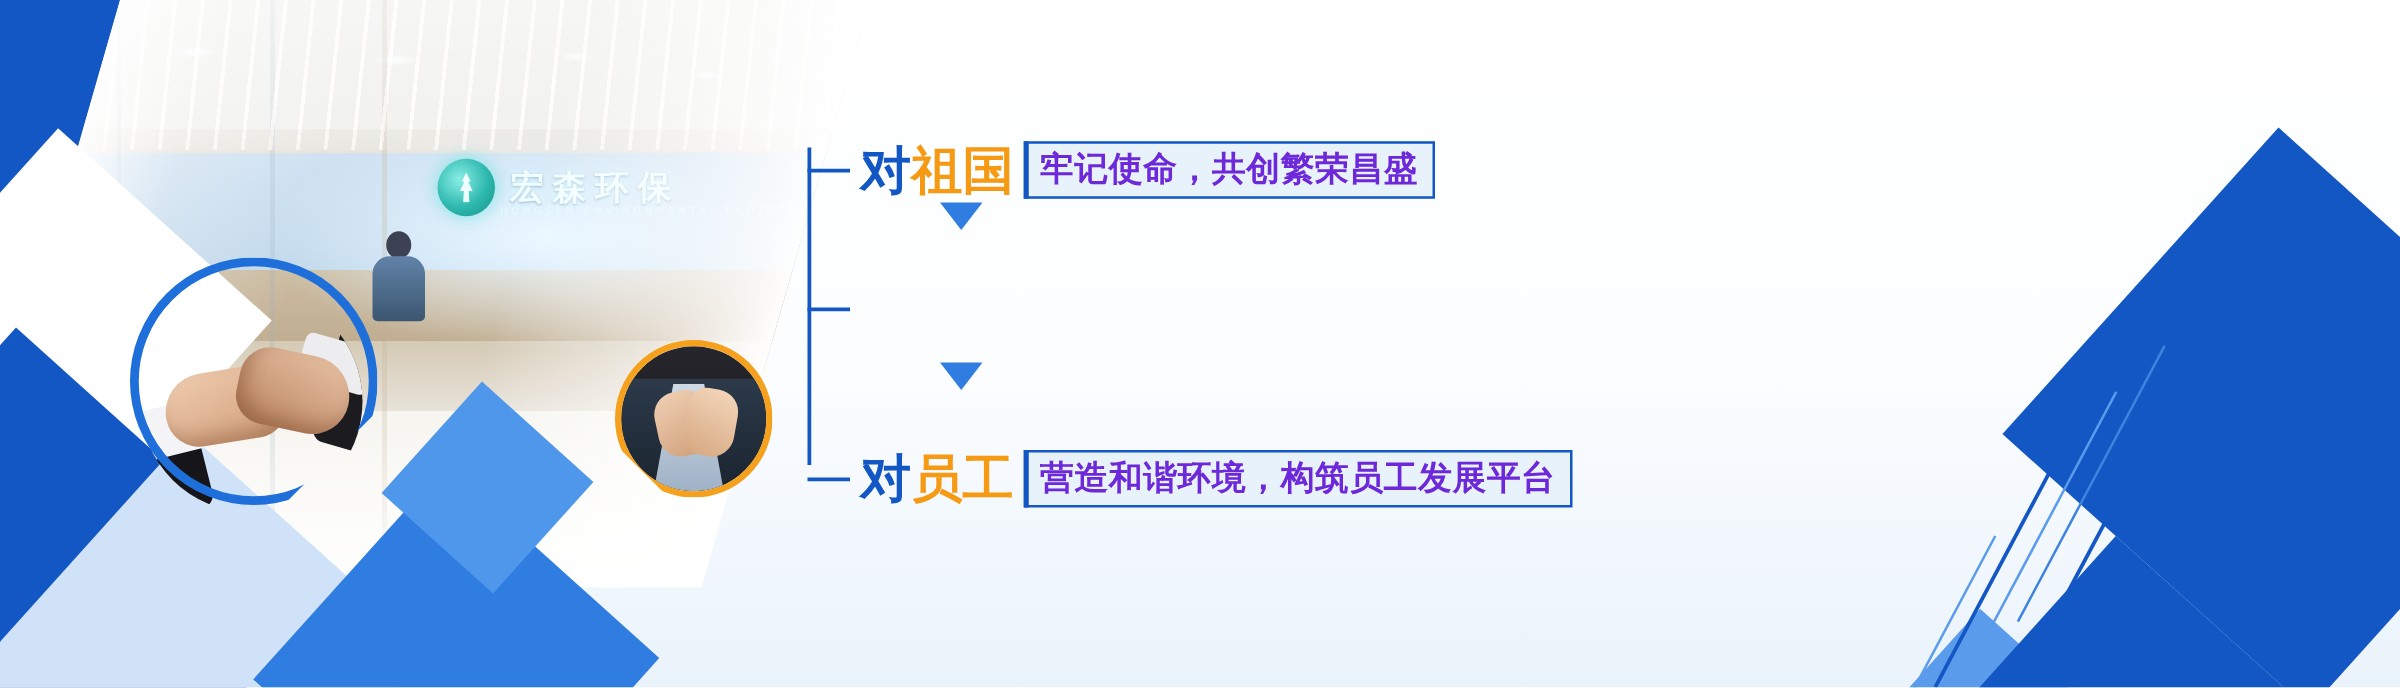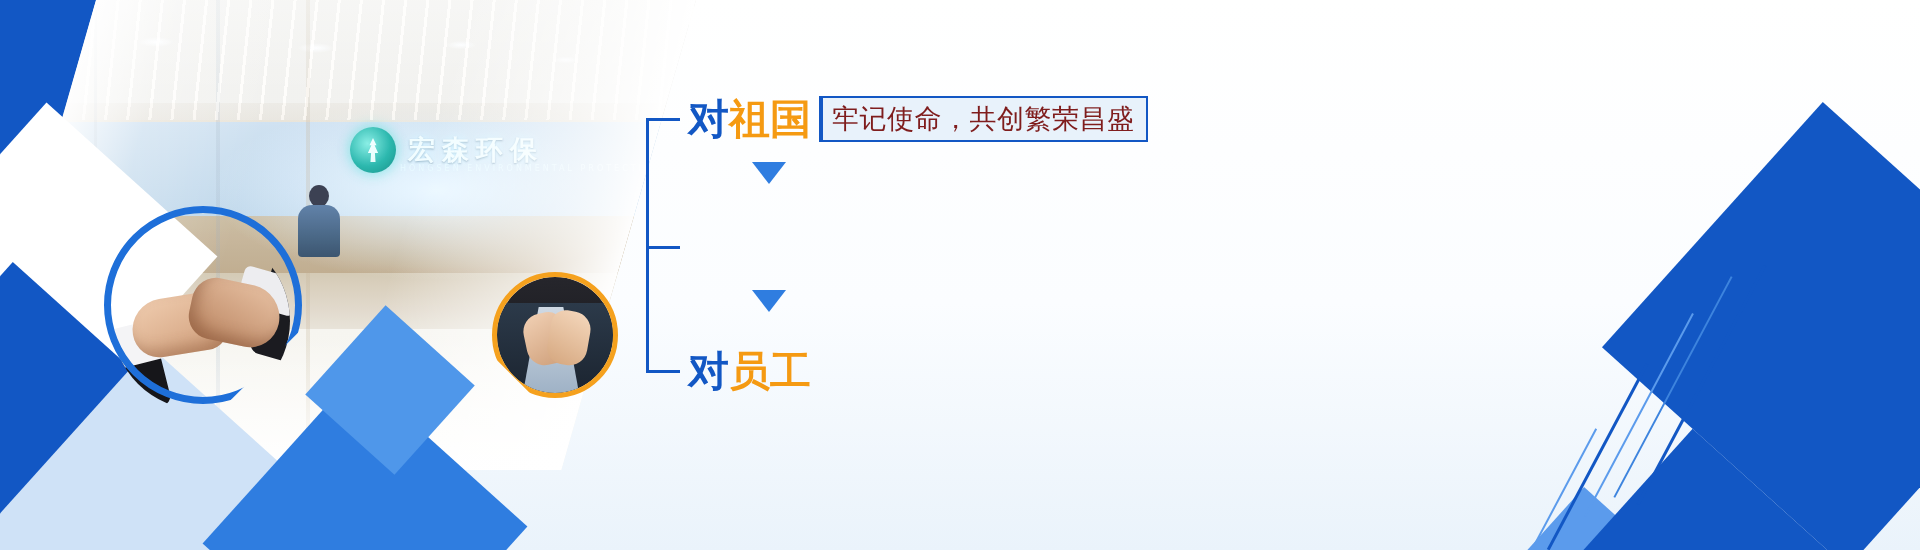--- a/index.html
+++ b/index.html
@@ -266,38 +266,38 @@
   .content {
     position:absolute; left:646px; top:72px; width:700px; height:330px;
   }
   .tree-spine {
     position:absolute; left:0; top:46px; width:3px; height:254px;
     background:#1257c4;
   }
   .row {
     position:absolute; left:0; display:flex; align-items:center; height:54px;
   }
-  .row-1 { top:20px; }
+  .row-1 { top:37px; }
   .row-2 { top:148px; }
-  .row-3 { top:272px; }
+  .row-3 { top:284px; }
   .branch {
     width:34px; height:3px; background:#1257c4; flex:0 0 auto;
   }
   .lead {
     font-size:41px; font-weight:700; line-height:1;
     white-space:nowrap; margin-left:8px; letter-spacing:0px;
   }
   .lead .w-blue { color:#1257c4; }
   .lead .w-orange { color:#f59a12; }
   .box {
     margin-left:8px;
     position:relative;
     background:#e8f2fb;
-    color:#7f1d1d;
-    font-size:27px; font-weight:400; line-height:1;
+    color:#6d28d9;
+    font-size:27px; font-weight:700; line-height:1;
     padding:9px 13px 10px 13px;
     white-space:nowrap;
     letter-spacing:0.5px;
   }
   .box::before {
     content:""; position:absolute; left:0; top:0; width:4px; height:100%;
     background:#1257c4;
   }
   .box::after {
     content:""; position:absolute; inset:0;
@@ -390,16 +390,17 @@
 
     <div class="row row-2">
       <div class="branch"></div>
     </div>
 
     <div class="row row-3">
       <div class="branch"></div>
       <div class="lead">
         <span class="w-blue">对</span><span class="w-orange">员工</span>
       </div>
+      <div class="box">营造和谐环境，构筑员工发展平台</div>
     </div>
   </div>
 
 </div>
 
 </body></html>

